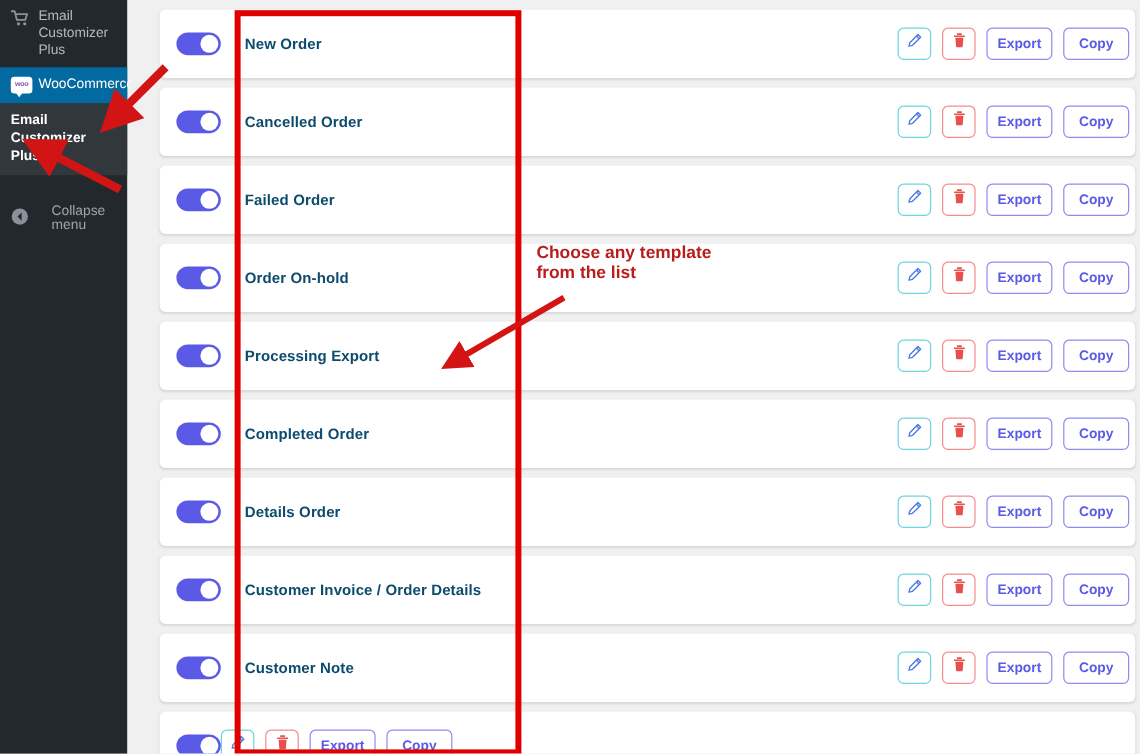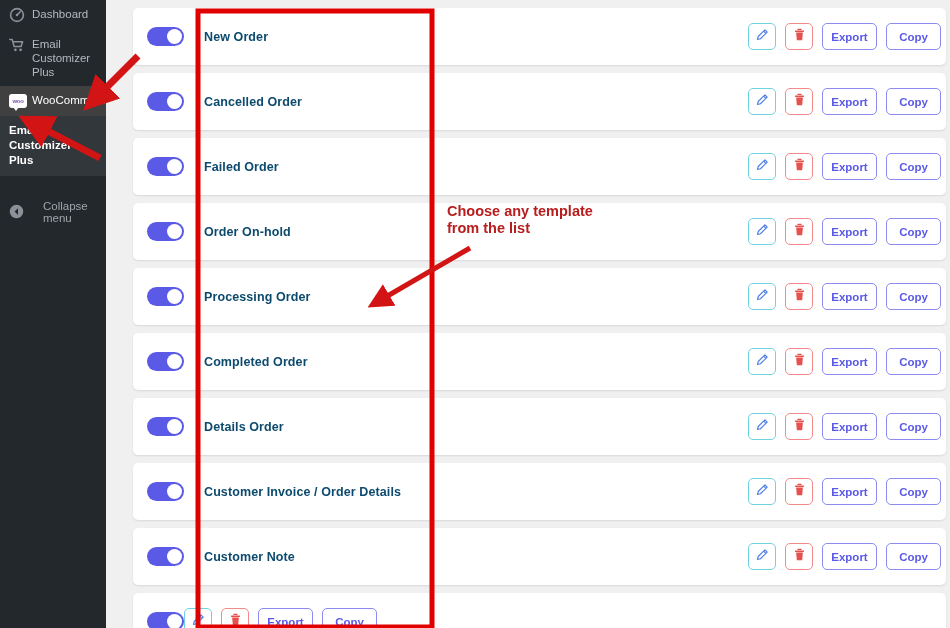--- a/index.html
+++ b/index.html
@@ -43,21 +43,21 @@
     height: 16px;
     display: block;
     position: relative;
     top: 0px;
   }
   .menu-item .mi-label {
     display: block;
     flex: 1 1 auto;
   }
   .menu-item.current {
-    background: #404040;
+    background: #0369a1;
     color: #fff;
     font-weight: 400;
   }
   .menu-item.current .mi-label { color: #fff; }
   .menu-item.current::after {
     content: "";
     position: absolute;
     right: -8px;
     top: 50%;
     margin-top: -8px;
@@ -221,30 +221,20 @@
     color: #b91c1c;
     font-family: "Liberation Sans", sans-serif;
     white-space: pre-line;
   }
 </style>
 </head>
 <body>
 
 <div id="wp-sidebar">
 
-  <div class="menu-item">
-    <span class="mi-icon">
-      <svg width="16" height="16" viewBox="0 0 20 20">
-        <circle cx="10" cy="10" r="8" fill="none" stroke="#8a9199" stroke-width="2"></circle>
-        <path d="M10 10 L14 6" stroke="#8a9199" stroke-width="2" stroke-linecap="round"></path>
-        <circle cx="10" cy="10" r="1.6" fill="#8a9199"></circle>
-      </svg>
-    </span>
-    <span class="mi-label">Dashboard</span>
-  </div>
 
   <div class="menu-item">
     <span class="mi-icon">
       <svg width="16" height="16" viewBox="0 0 20 20">
         <path d="M1 3 h3 l2.4 9 h8.6 l2-6 H6" fill="none" stroke="#8a9199" stroke-width="1.9" stroke-linejoin="round" stroke-linecap="round"></path>
         <circle cx="8" cy="16" r="1.7" fill="#8a9199"></circle>
         <circle cx="14.5" cy="16" r="1.7" fill="#8a9199"></circle>
       </svg>
     </span>
     <span class="mi-label">Email Customizer Plus</span>
@@ -363,21 +353,21 @@
               </svg></span>
           </div>
           <div class="btn-text">Export</div>
           <div class="btn-text">Copy</div>
         </div>
       </div>
       <div class="tpl-row">
         <div class="toggle">
           <div class="knob"></div>
         </div>
-        <div class="tpl-name">Processing Order</div>
+        <div class="tpl-name">Processing Export</div>
         <div class="actions">
           <div class="btn-icon btn-edit">
             <span><svg width="14" height="14" viewBox="0 0 20 20">
                 <path d="M14.2 2.6 l3.2 3.2 -9.6 9.6 -4.2 1 1 -4.2 z" fill="none" stroke="#4d7ee8" stroke-width="1.7" stroke-linejoin="round"></path>
                 <path d="M12.4 4.4 l3.2 3.2" stroke="#4d7ee8" stroke-width="1.7"></path>
               </svg></span>
           </div>
           <div class="btn-icon btn-delete">
             <span><svg width="13" height="14" viewBox="0 0 18 20">
                 <rect x="6" y="1" width="6" height="2" rx="0.6" fill="#e8504d"></rect>

